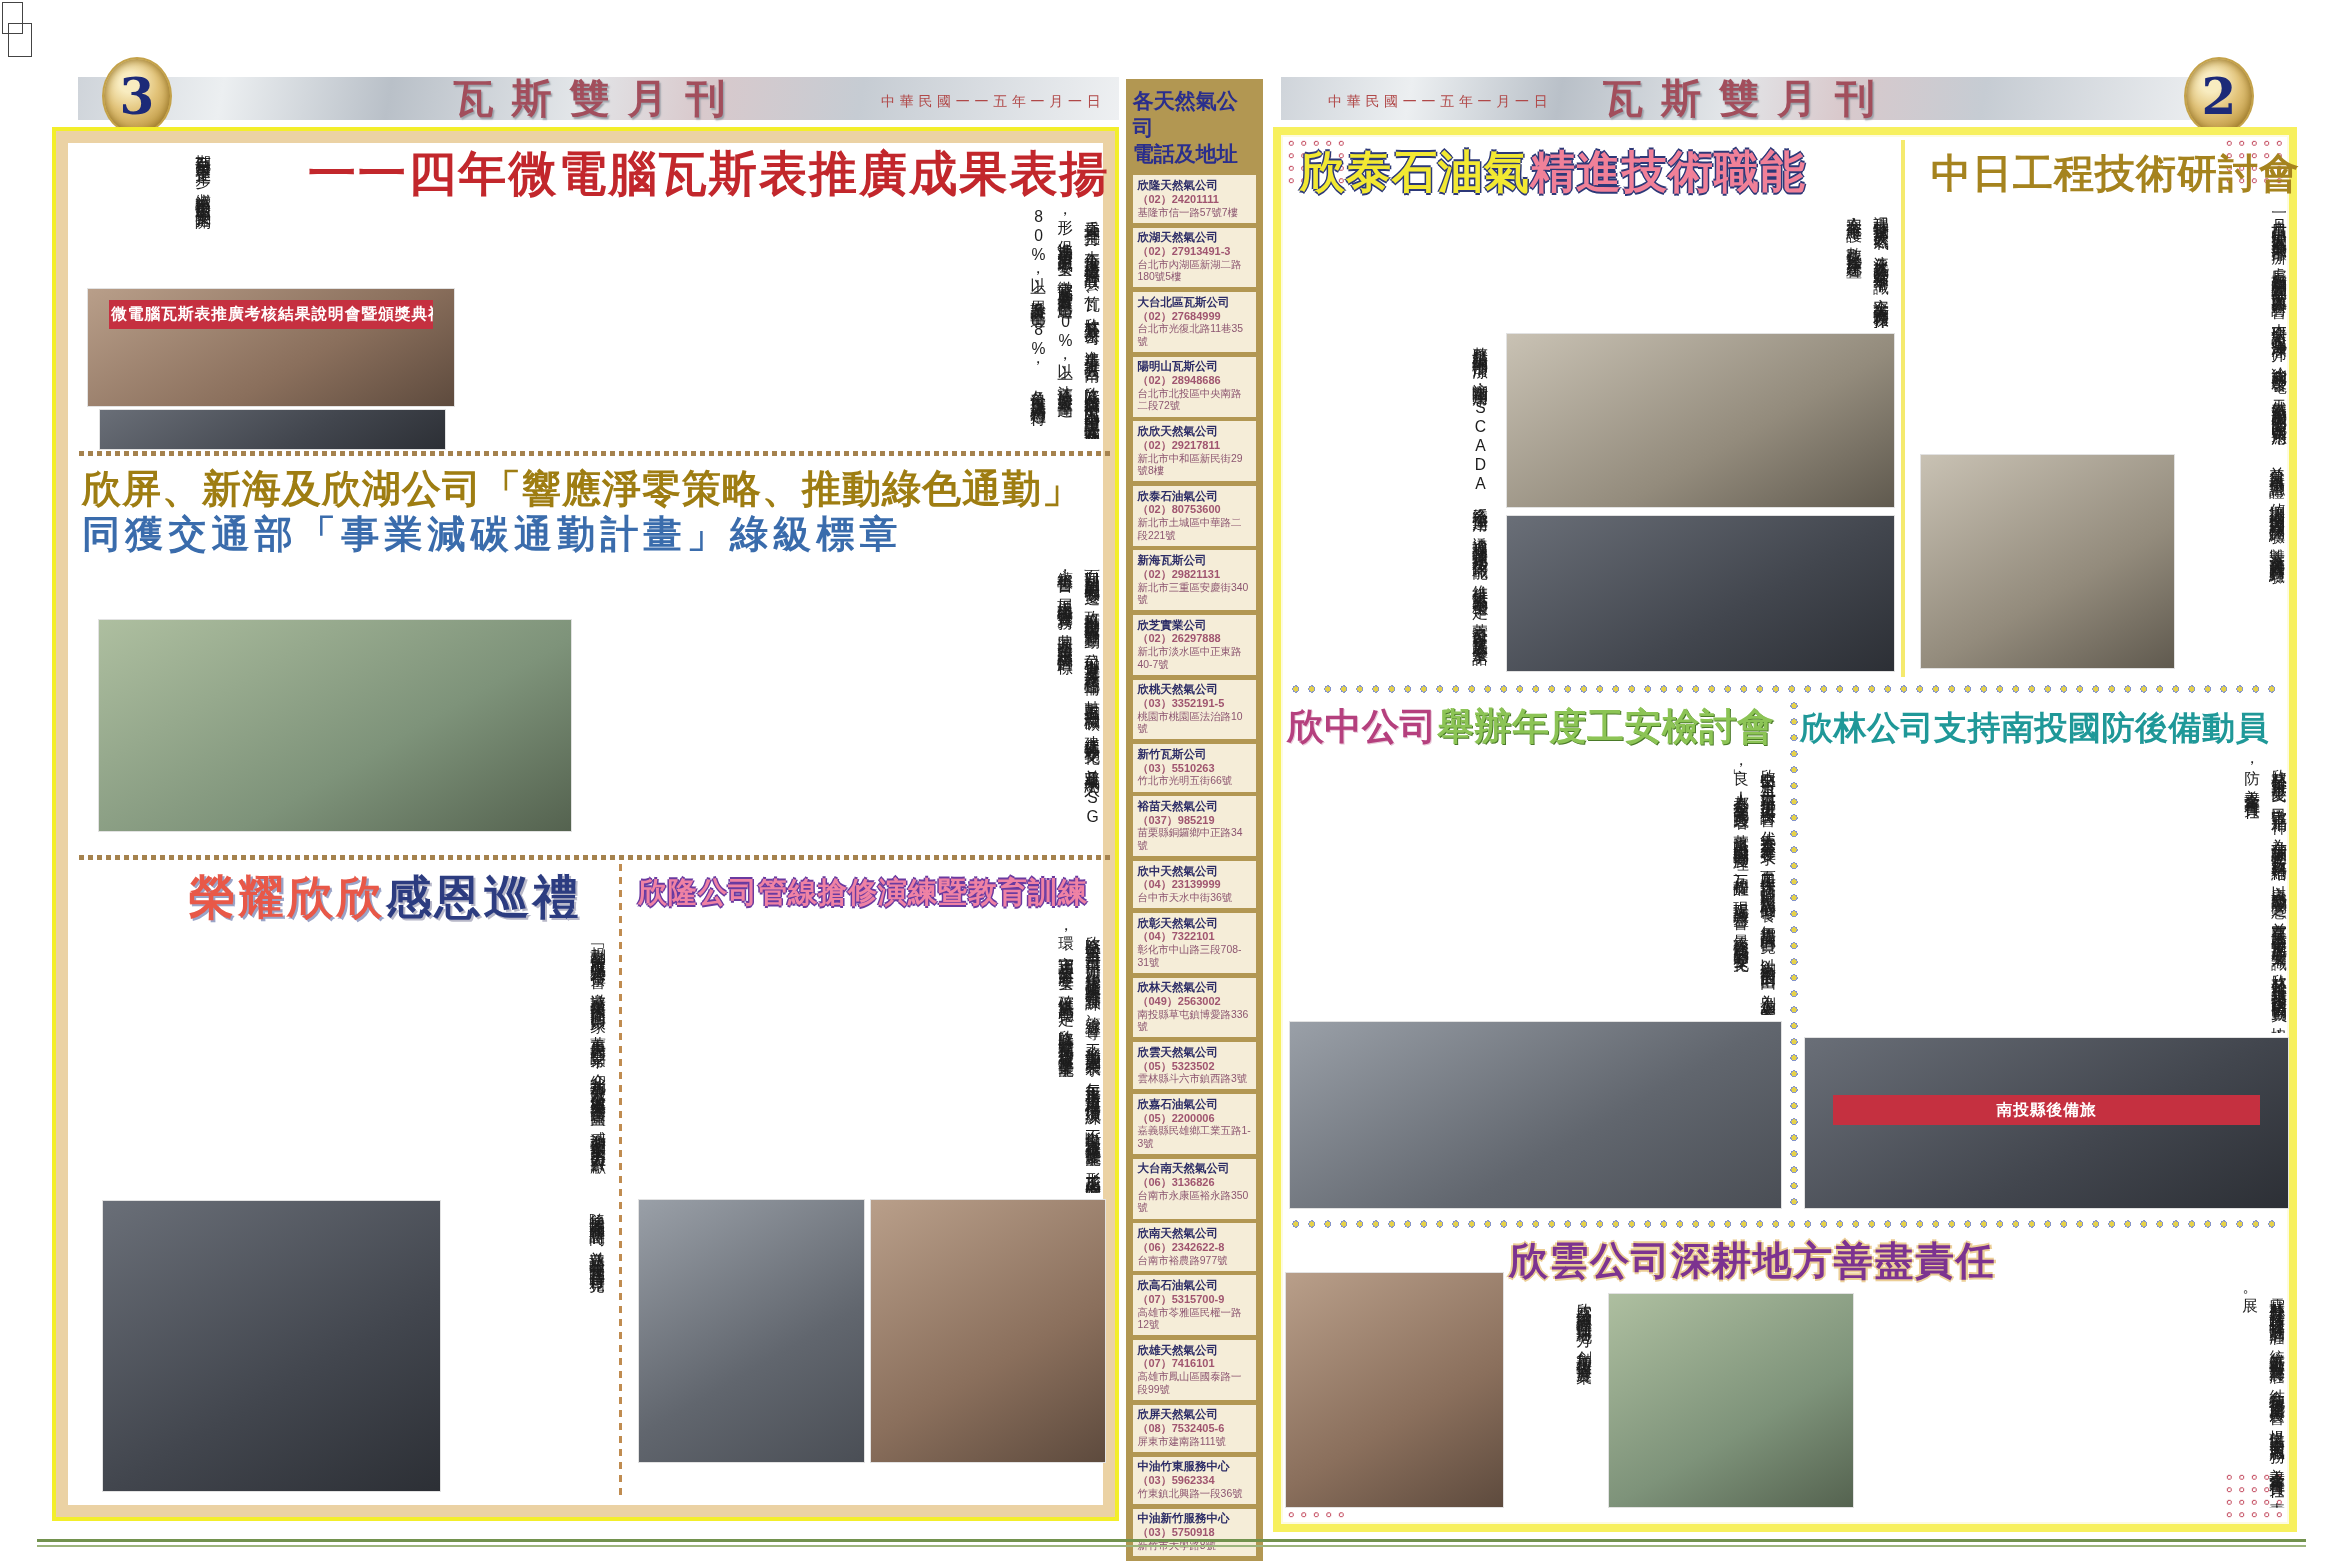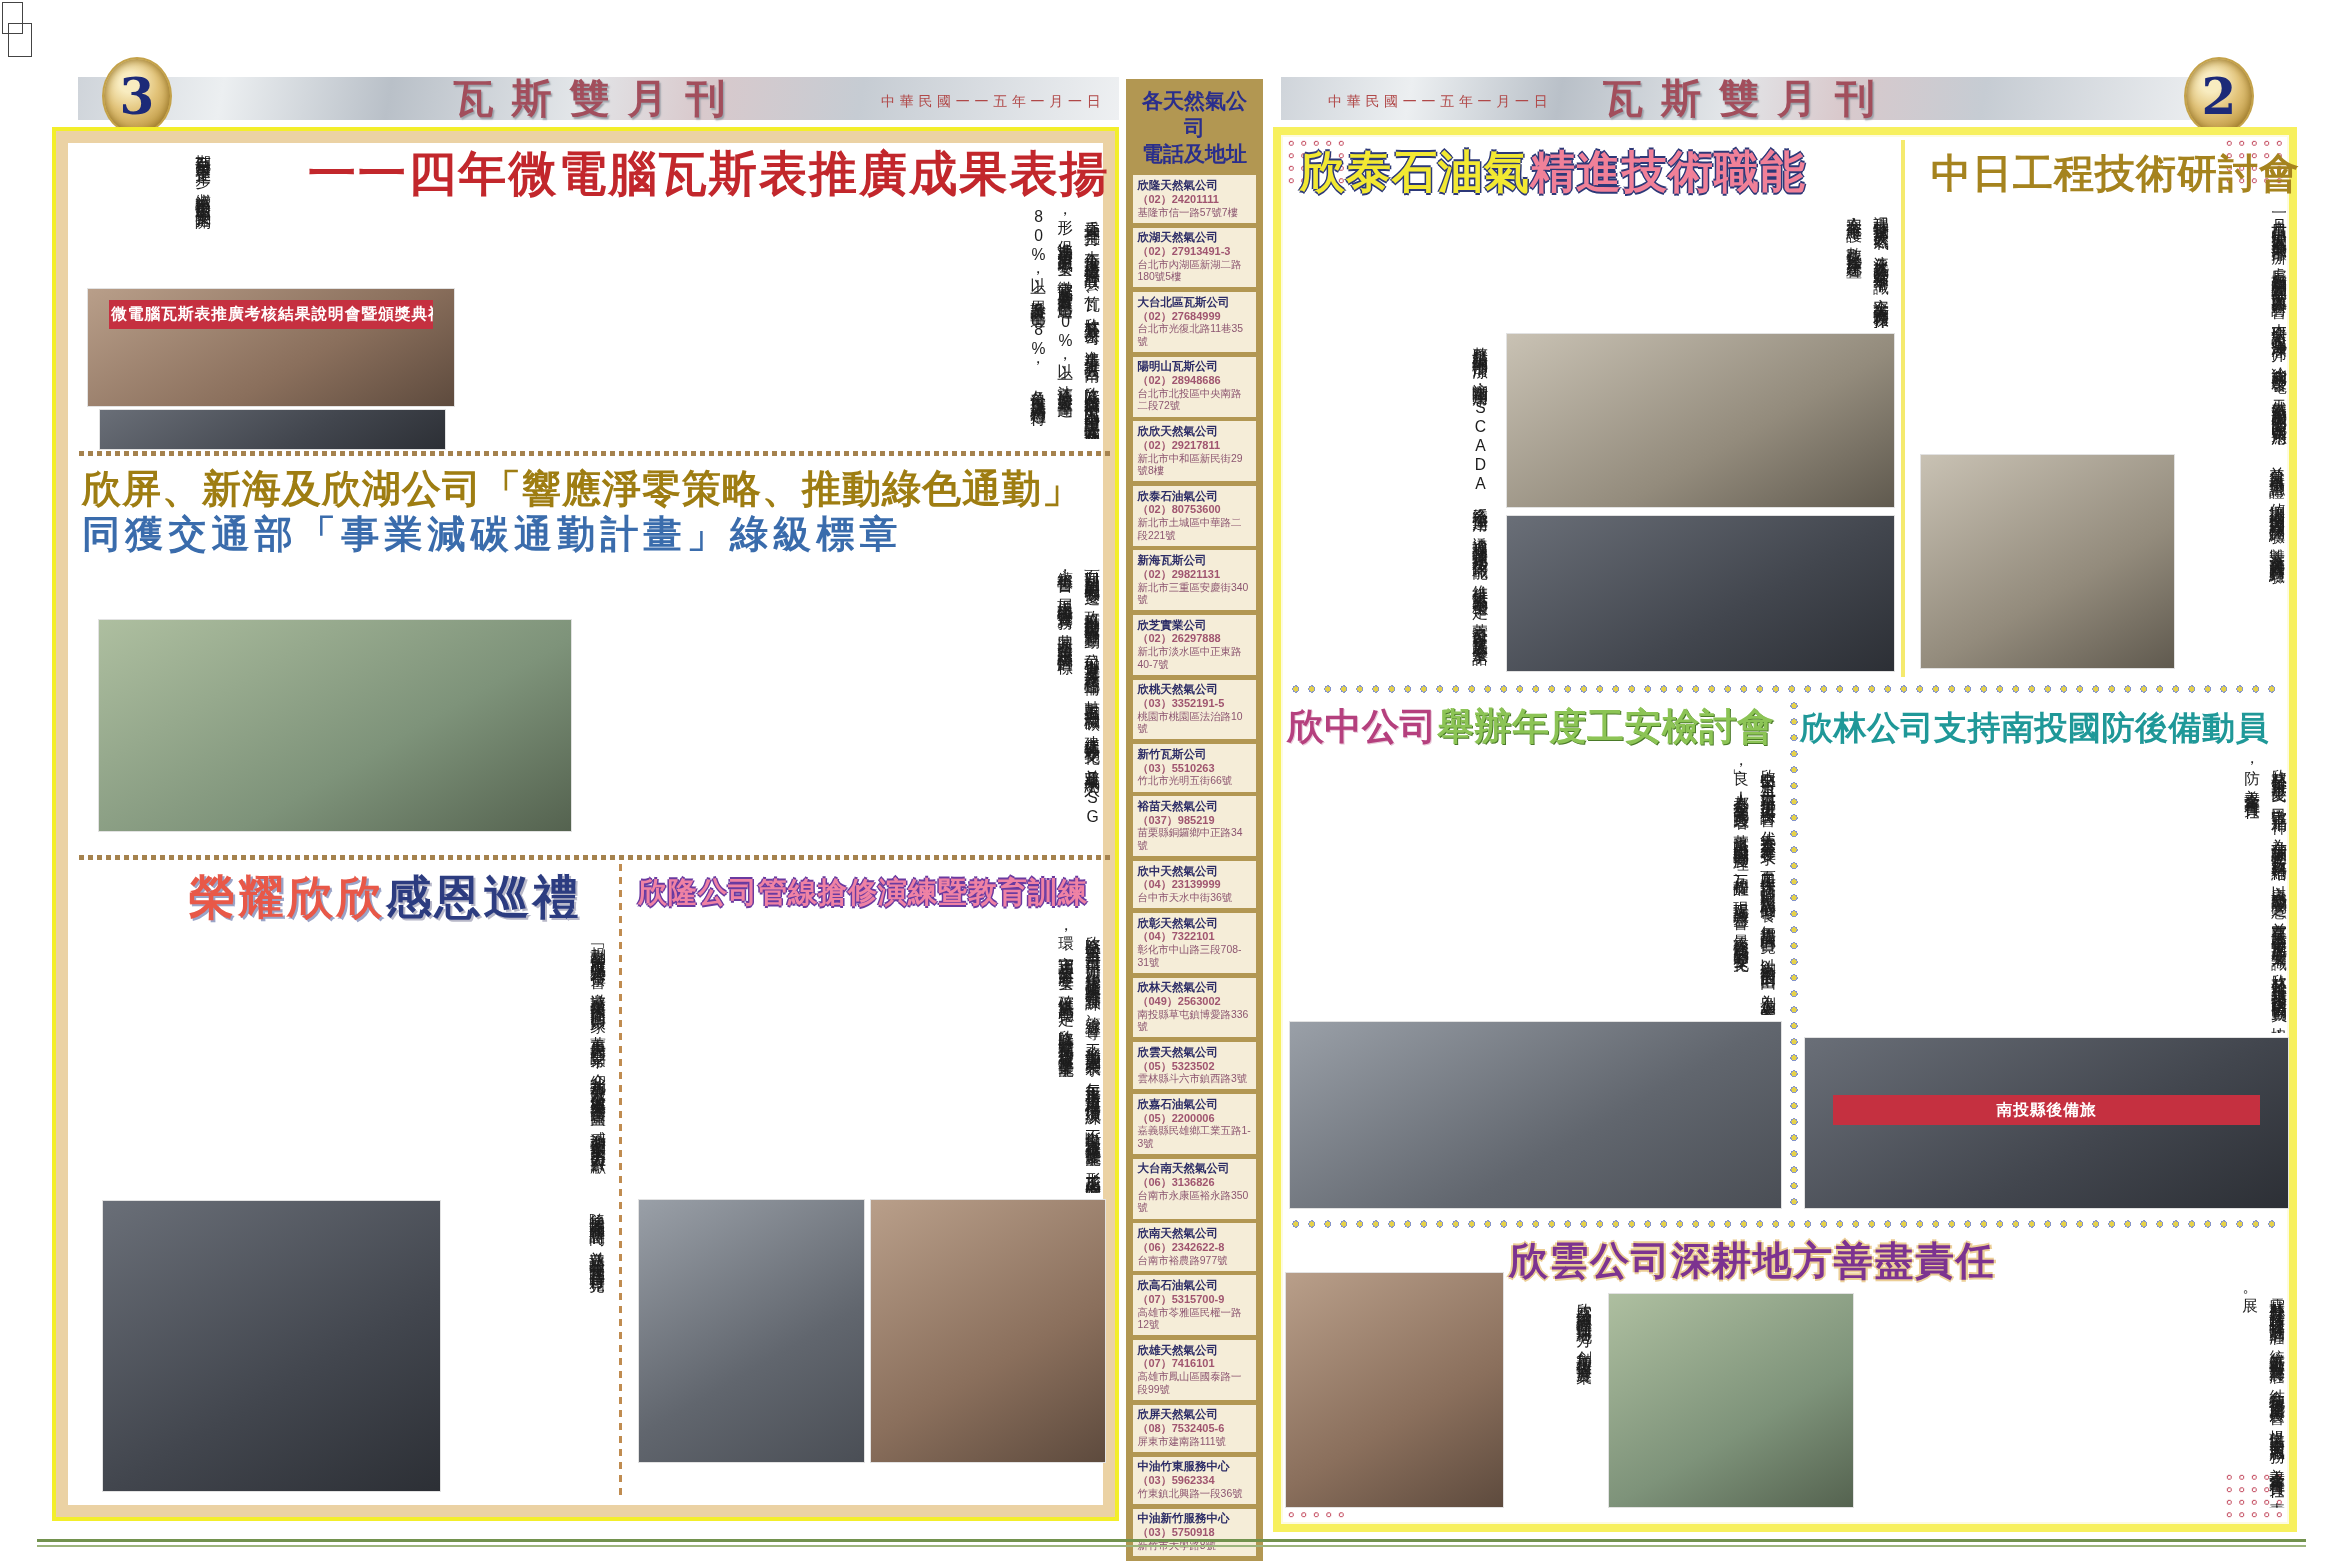--- a/index.html
+++ b/index.html
@@ -60,21 +60,21 @@
   
   .ph { position:absolute; background:linear-gradient(150deg,#9aa0a8,#61666e 60%,#4a4e55); box-shadow:inset 0 0 0 1px #e2e2e2; }
   .ph-warm { background:linear-gradient(150deg,#b99f8a,#8a6f5c 60%,#5d4a3d); }
   .ph-green { background:linear-gradient(150deg,#aebfa0,#7e937a 60%,#54624f); }
   .ph-dark { background:linear-gradient(150deg,#6a6f78,#42464e 60%,#2c2f35); }
   .ph-room { background:linear-gradient(150deg,#c9c2b4,#938b7c 60%,#5f594e); }
   .ph-banner { position:absolute; left:6%; right:6%; background:#c53040; color:#fff; font-weight:bold; text-align:center; padding:4.2px 2.1px; font-size:15.7px; letter-spacing:1px; white-space:nowrap; overflow:hidden; }
 
   
   #directory { position:absolute; left:1126px; top:79px; width:137px; background:#b29752; padding:7.3px 6.8px 8.3px; }
-  #dir-title { text-align:center; font-weight:bold; font-size:21px; color:#2a2e8c; line-height:1.25; margin:2.1px 0 8.3px; font-family:"DejaVu Sans", sans-serif; }
+  #dir-title { font-weight:bold; font-size:21px; color:#2a2e8c; line-height:1.25; margin:2.1px 0 8.3px; font-family:"DejaVu Sans", sans-serif; }
   .dir-card { background:#f5edd8; margin-bottom:4.7px; padding:3.7px 4.7px; }
   .dir-name { font-size:11.5px; font-weight:bold; color:#2c2c66; line-height:1.2; }
   .dir-phone { font-size:11px; font-weight:bold; color:#a05570; line-height:1.25; }
   .dir-addr { font-size:10.4px; color:#8c5570; line-height:1.2; }
 
   .greenrule { position:absolute; border-top:3.1px solid #72924e; border-bottom:2.6px solid #9cb47c; height:8.3px; }
 </style>
 </head>
 <body>
 

